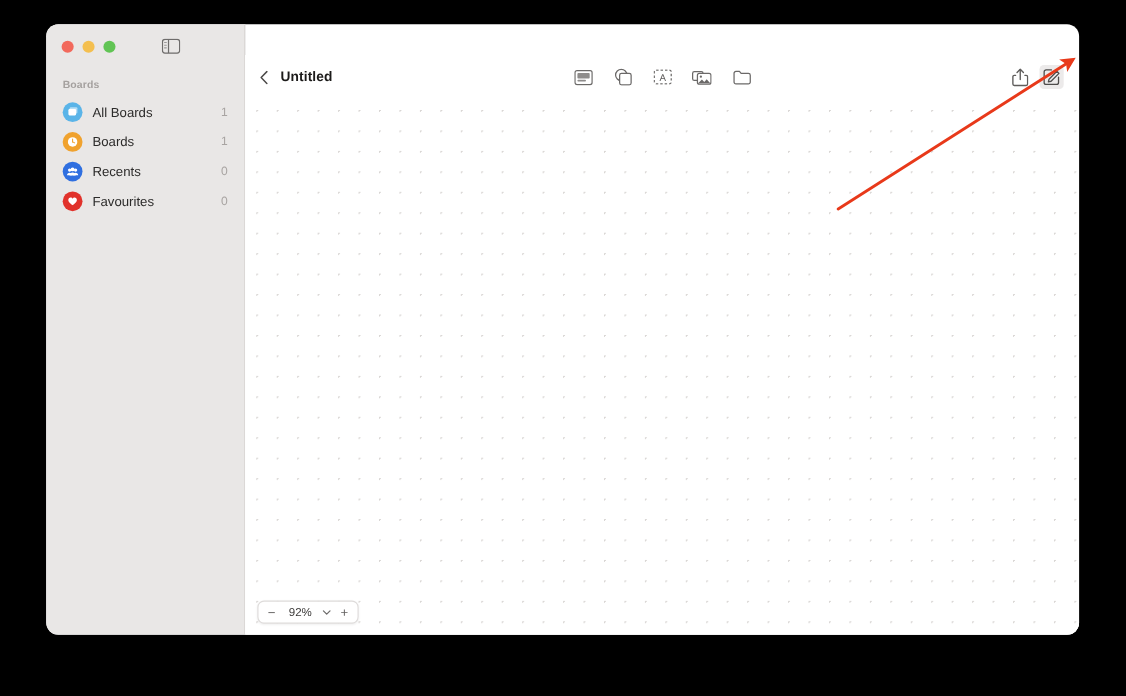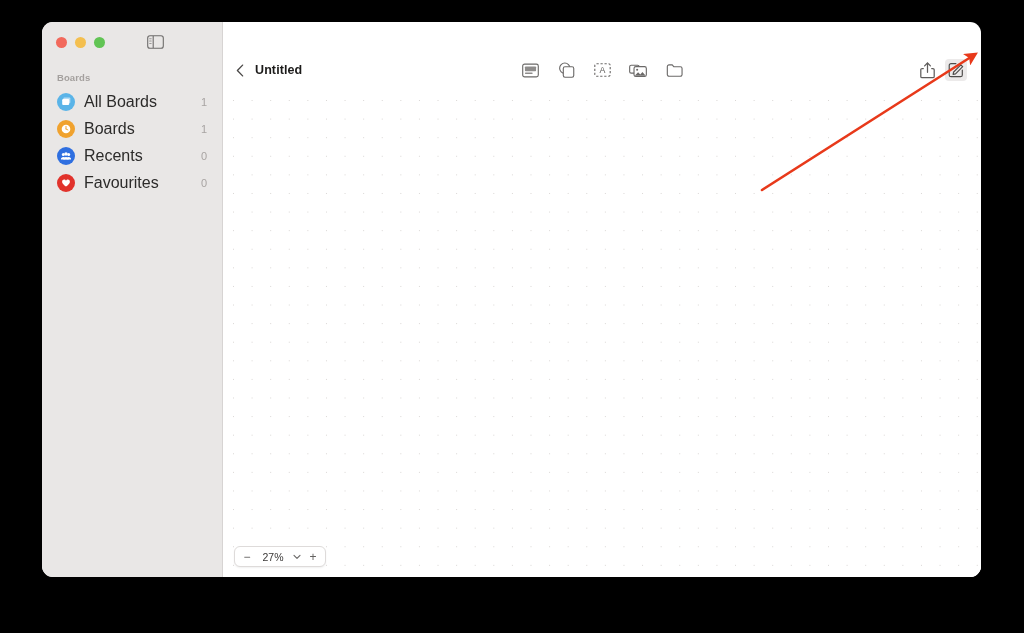--- a/index.html
+++ b/index.html
@@ -74,21 +74,21 @@
   }
   .nav-icon {
     width: 18px; height: 18px;
     border-radius: 50%;
     flex: 0 0 18px;
     display: flex; align-items: center; justify-content: center;
     position: relative;
   }
   .nav-icon svg { display: block; }
   .nav-label {
-    font-size: 16px;
+    font-size: 12px;
     color: #2c2b2a;
     flex: 1 1 auto;
     white-space: nowrap;
   }
   .nav-count {
     font-size: 11px;
     color: #a8a4a2;
   }
 
   
@@ -345,21 +345,21 @@
               <path d="M6.0 10.6l7.6-7.6 2.0 2.0-7.6 7.6-2.6 0.6z" stroke="#4e4c4b" stroke-width="1.25" stroke-linejoin="round" fill="none"></path>
             </svg>
           </div>
         </div>
 
       </div>
 
       <div class="canvas">
         <div class="zoom-ctl">
           <span class="zoom-btn">−</span>
-          <span class="zoom-value">27%</span>
+          <span class="zoom-value">92%</span>
           <span class="zoom-chevron">
             <svg width="8" height="6" viewBox="0 0 8 6" fill="none">
               <path d="M1 1.3 4 4.3l3-3" stroke="#6d6b6a" stroke-width="1.15" stroke-linecap="round" stroke-linejoin="round"></path>
             </svg>
           </span>
           <span class="zoom-btn">+</span>
         </div>
       </div>
 
     </section>

